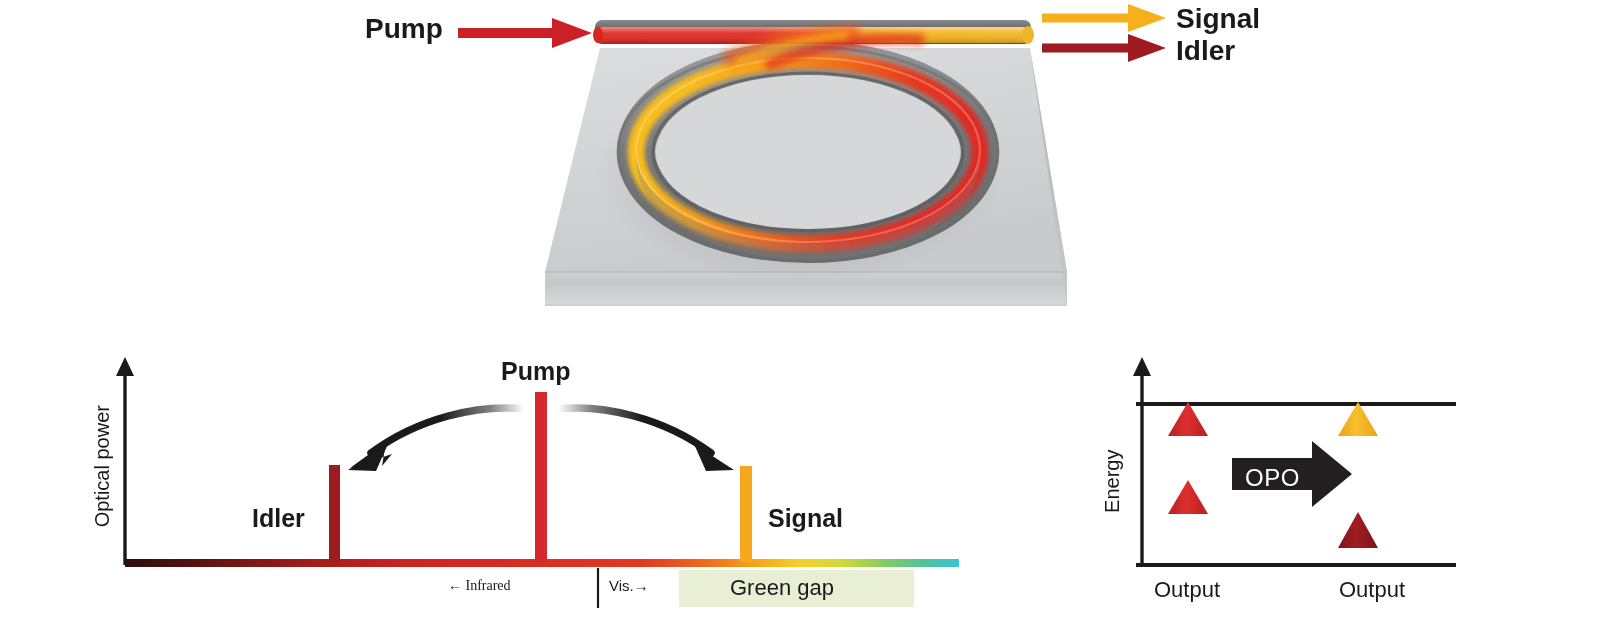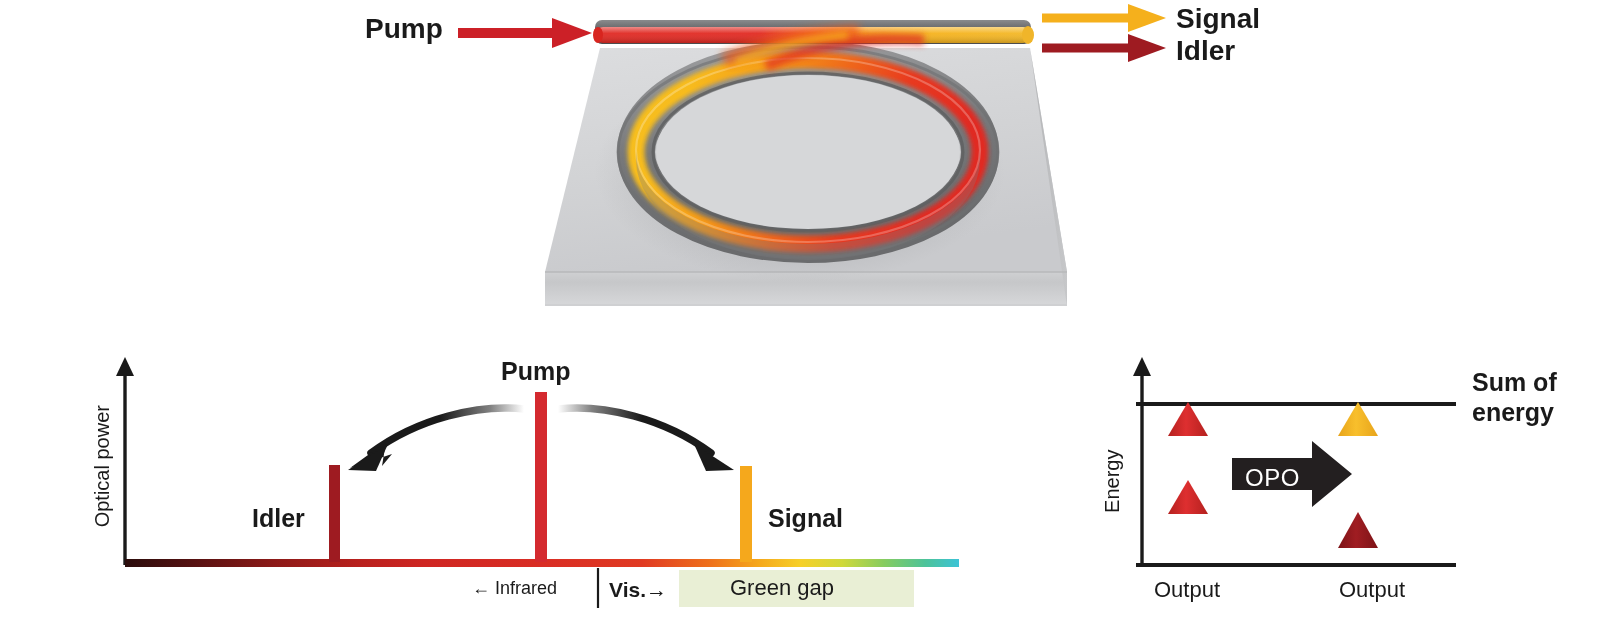--- a/index.html
+++ b/index.html
@@ -68,27 +68,27 @@
   }
   #spectrum-idler-label {
     left: 228px; top: 504px;
     font-size: 25px; font-weight: bold;
   }
   #spectrum-signal-label {
     left: 744px; top: 504px;
     font-size: 25px; font-weight: bold;
   }
   #infrared-label {
-    left: 448px; top: 578px;
-    font-size: 18px;
+    left: 424px; top: 578px;
+    font-size: 14px;
+    font-family: Liberation Serif, serif;
   }
   #visible-label {
     left: 585px; top: 578px;
-    font-size: 21px;
-    font-weight: bold;
+    font-size: 15px;
   }
   #greengap-label {
     left: 706px; top: 576px;
     font-size: 22px;
   }
 
   
   #energy-ylabel {
     left: 1018px; top: 470px;
     width: 140px;
@@ -385,18 +385,17 @@
       <line x1="334" y1="182" x2="334" y2="82" stroke="url(#signalArrowGrad)" stroke-width="11"></line>
       <polygon points="334,62 354,96 314,96" fill="url(#signalArrowGrad)"></polygon>
     </g>
 
     <g>
       <path d="M 208,118 L 288,118 L 288,101 L 328,134 L 288,167 L 288,150 L 208,150 Z" fill="#231f20"></path>
     </g>
   </svg>
 
   <div class="lbl" id="energy-ylabel">Energy</div>
-  <div class="lbl bold" id="sum-of-energy-label">Sum of<br>energy</div>
   <div class="lbl" id="input-label">Output</div>
   <div class="lbl" id="output-label">Output</div>
   <div class="lbl" id="opo-label">OPO</div>
 
 </div>
 
 </body></html>

